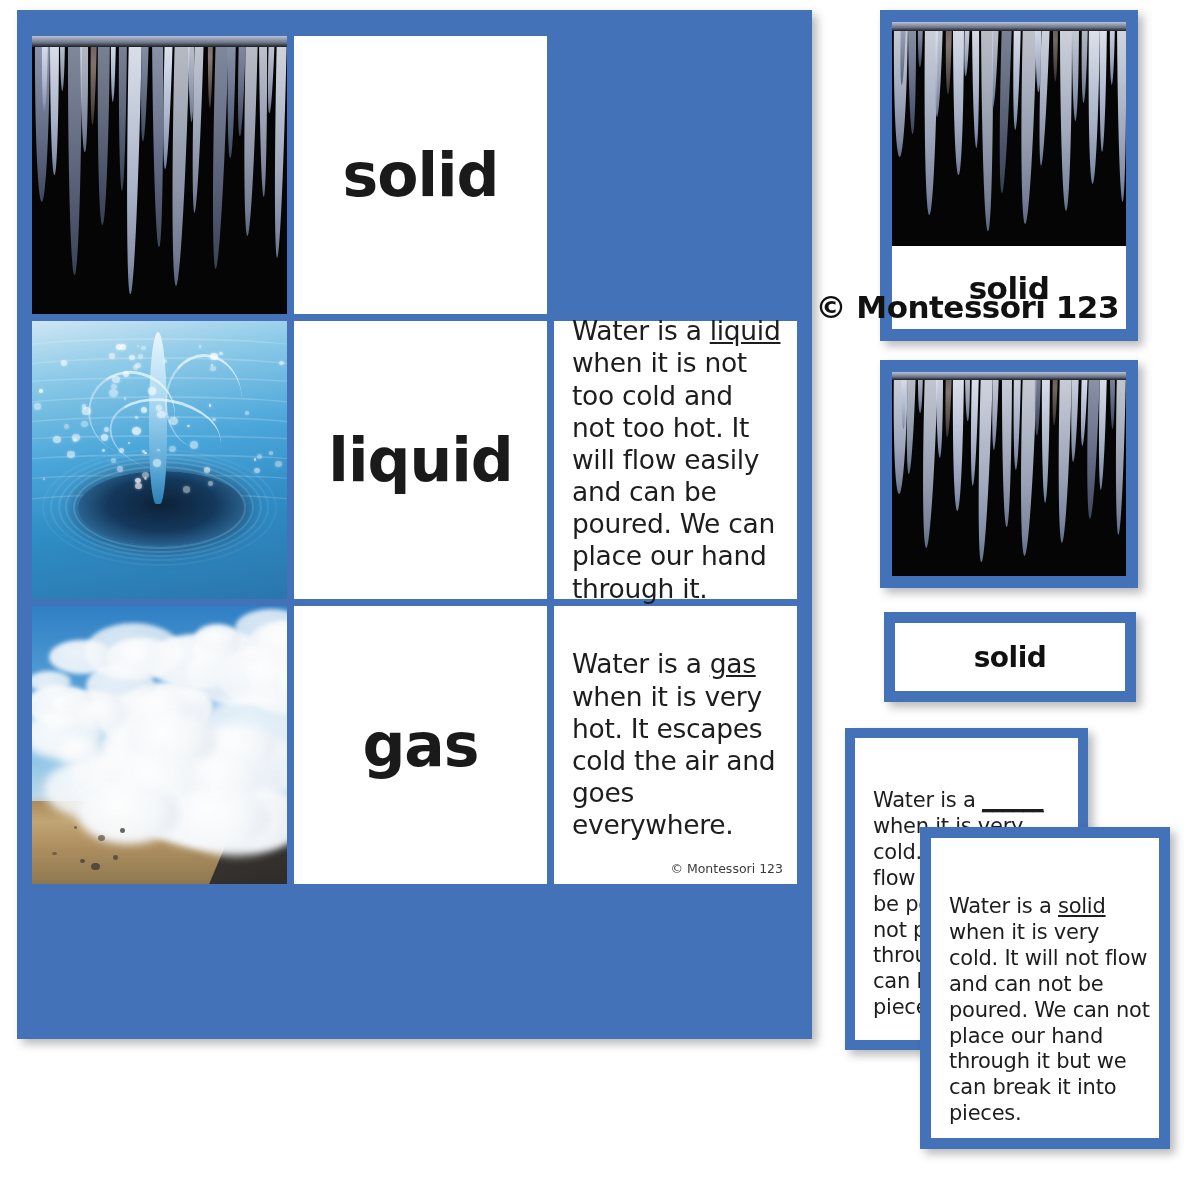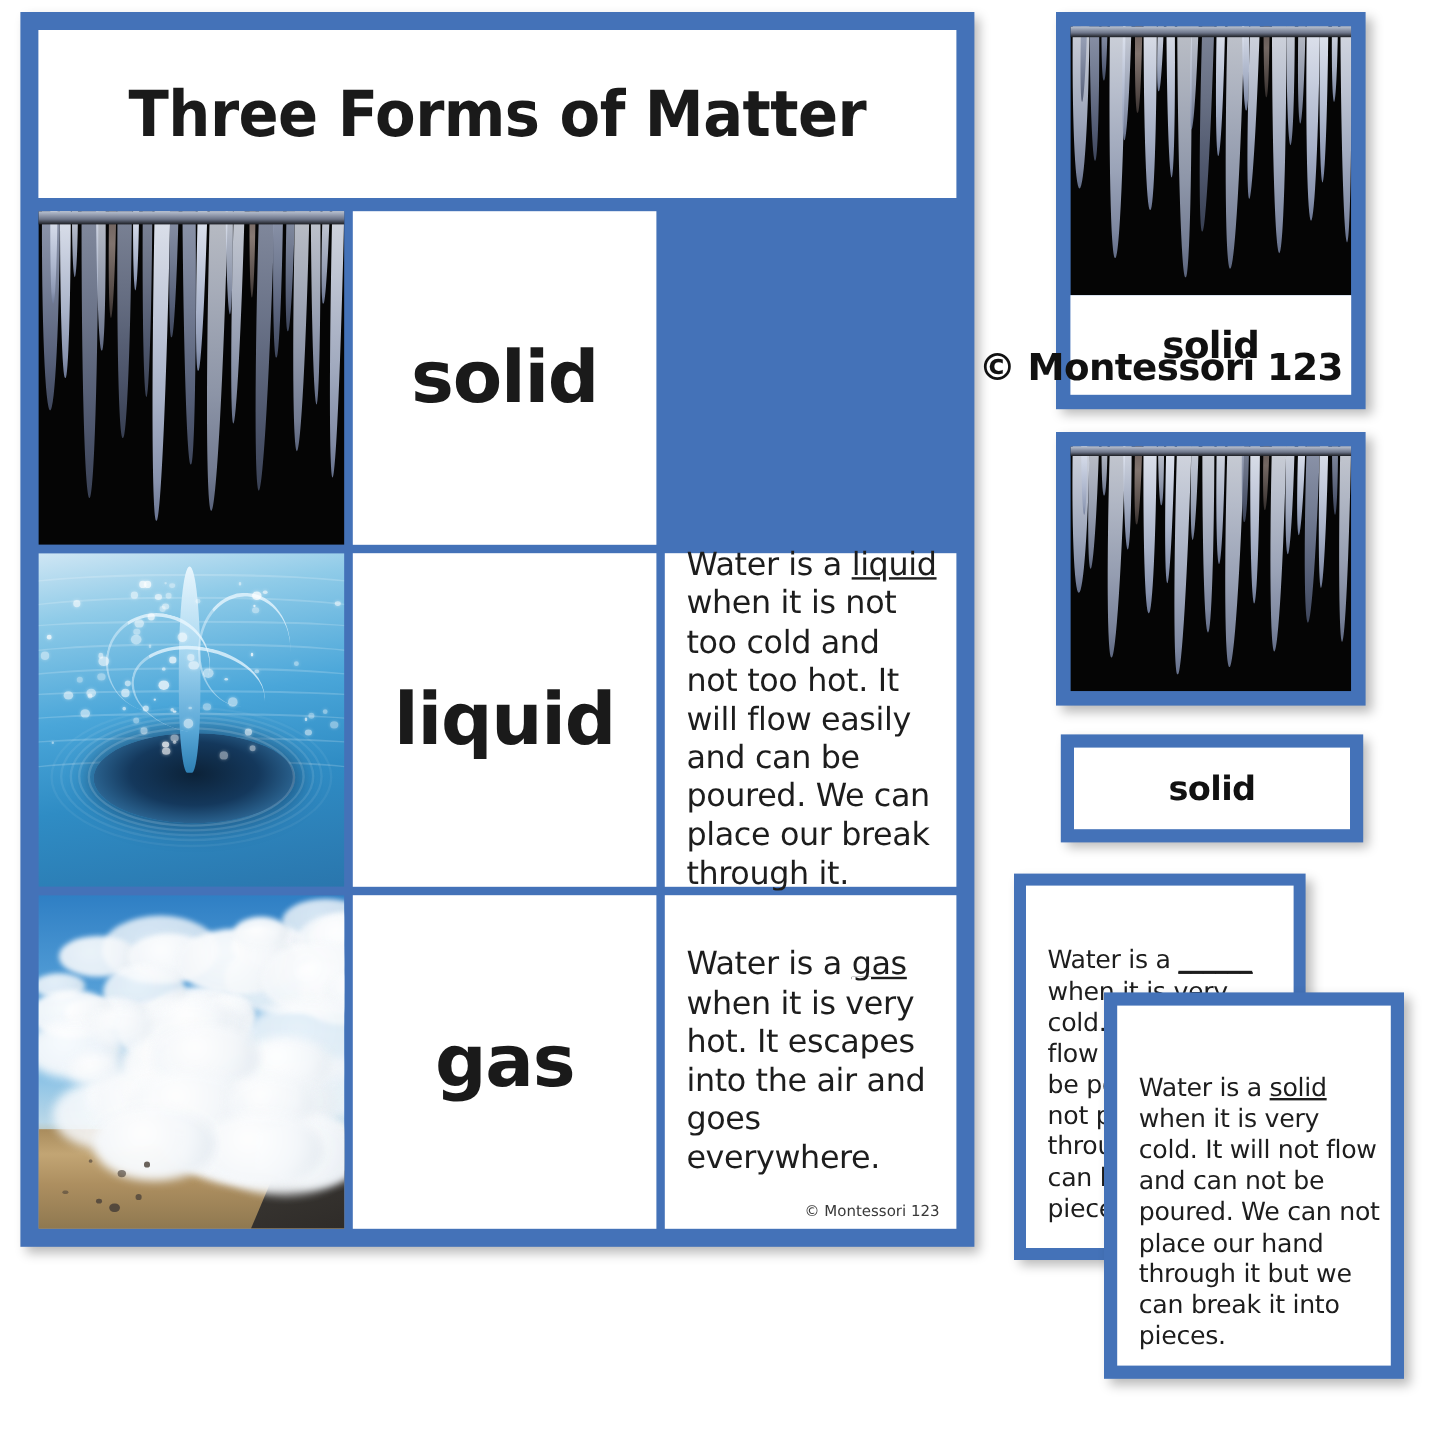--- a/index.html
+++ b/index.html
@@ -204,23 +204,20 @@
     white-space: pre-line;
   }
   .small-desc u { text-decoration: underline; text-underline-offset: 2px; }
   #card-full-text .text-card-inner { padding: 30px 8px 10px 18px; }
 </style>
 </head>
 <body>
 
 <div class="frame" id="main-chart">
 
-  <div id="chart-title-cell">
-    <div id="chart-title-text">Three Forms of Matter</div>
-  </div>
 
   <div id="chart-rows">
 
     <div class="chart-row">
       <div class="cell-photo">
         <div class="photo-icicles" id="icicles-a">
             <div class="icicle dim" style="left: 1%; width: 6%; height: 62%; transform: rotate(0.25deg); opacity: 0.94;"></div>
             <div class="icicle" style="left: 4%; width: 2.2%; height: 30%; transform: rotate(0.51deg); opacity: 0.98;"></div>
             <div class="icicle" style="left: 7%; width: 3.4%; height: 52%; transform: rotate(0.04deg); opacity: 0.97;"></div>
             <div class="icicle" style="left: 11%; width: 2%; height: 22%; transform: rotate(0.21deg); opacity: 0.88;"></div>
@@ -344,21 +341,21 @@
             <div class="splash-drop" style="width: 1.09001%; height: 0.926509%; left: 4.2%; top: 56.3%; opacity: 0.6;"></div>
             <div class="splash-drop" style="width: 2.51325%; height: 2.13626%; left: 67.4%; top: 52.6%; opacity: 0.71;"></div>
             <div class="splash-drop" style="width: 3.36365%; height: 2.8591%; left: 49.2%; top: 32.2%; opacity: 0.7;"></div>
           </div>
       </div>
       <div class="cell-word">
         <span class="word-label">liquid</span>
       </div>
       <div class="cell-desc">
         <p class="desc-text">
-          <span>Water is a </span><u>liquid</u><span> when it is not too cold and not too hot. It will flow easily and can be poured. We can place our break through it.</span>
+          <span>Water is a </span><u>liquid</u><span> when it is not too cold and not too hot. It will flow easily and can be poured. We can place our hand through it.</span>
         </p>
       </div>
     </div>
 
     <div class="chart-row">
       <div class="cell-photo">
         <div class="photo-steam" id="steam-a">
             <div class="ground"></div>
             <div class="ground-dark"></div>
             <div class="cloud" style="width: 38.0262%; height: 20.5887%; left: 20.6211%; top: 6.0052%; opacity: 0.79;"></div>
@@ -424,21 +421,21 @@
             <div class="rock" style="width: 2.03832%; height: 1.63065%; left: 34.5042%; top: 79.8518%; opacity: 0.81;"></div>
             <div class="rock" style="width: 2.79118%; height: 2.23295%; left: 26.0283%; top: 82.387%; opacity: 0.64;"></div>
             <div class="rock" style="width: 1.61771%; height: 1.29417%; left: 8.03271%; top: 88.344%; opacity: 0.56;"></div>
           </div>
       </div>
       <div class="cell-word">
         <span class="word-label">gas</span>
       </div>
       <div class="cell-desc">
         <p class="desc-text">
-          <span>Water is a </span><u>gas</u><span> when it is very hot. It escapes into the air and goes everywhere.</span>
+          <span>Water is a </span><u>gas</u><span> when it is very hot. It escapes cold the air and goes everywhere.</span>
         </p>
         <span class="copyright">© Montessori 123</span>
       </div>
     </div>
 
   </div>
 </div>
 
 <div class="frame" id="card-picture-word">
   <div class="pic">

